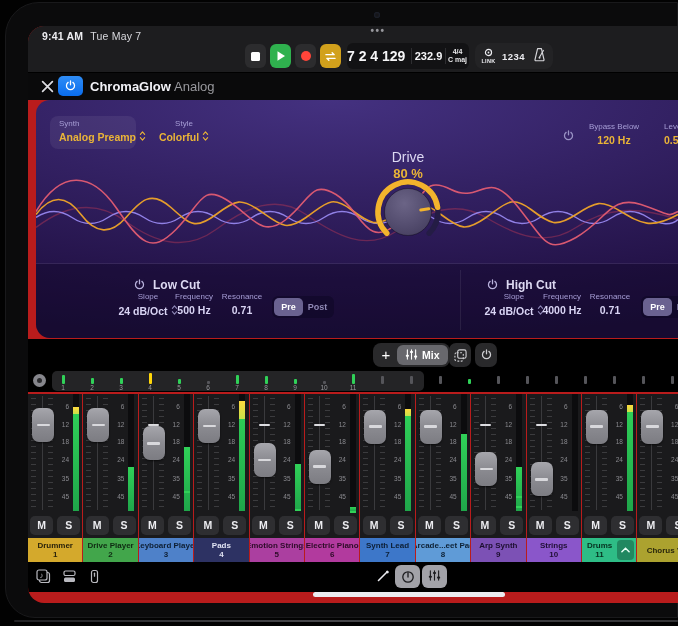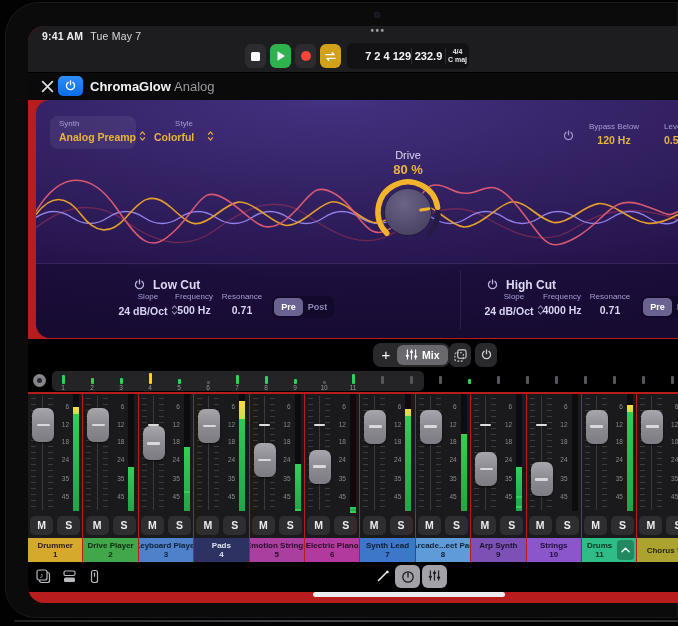--- a/index.html
+++ b/index.html
@@ -18,21 +18,21 @@
   .tb-left{position:absolute;left:10px;top:18px;height:26px;display:flex;align-items:center;gap:8px;}
   .song-title{font-size:13.5px;font-weight:700;color:#f4f4f8;}
   .title-chev{width:16px;height:16px;border-radius:50%;background:#3a3a3e;display:flex;align-items:center;justify-content:center;}
   .transport{position:absolute;left:217px;top:18px;height:24px;display:flex;gap:4px;}
   .t-btn{width:21px;height:24px;border-radius:6px;background:#2c2c2e;border:none;display:flex;align-items:center;justify-content:center;padding:0;}
   .t-btn.play{background:#2fb14e;}
   .t-btn.cycle{background:#d2a11c;}
   .stop-sq{width:9px;height:9px;background:#fff;border-radius:1.5px;}
   .rec-dot{width:10px;height:10px;background:#ff453a;border-radius:50%;}
   .lcd{position:absolute;left:319px;top:17px;width:122px;height:26px;background:#121214;border-radius:6px;display:flex;align-items:center;}
-  .lcd-pos{width:64px;text-align:right;font-size:11px;font-weight:700;color:#f5f5f7;white-space:nowrap;}
+  .lcd-pos{width:64px;text-align:left;font-size:14px;font-weight:700;color:#f5f5f7;white-space:nowrap;}
   .lcd-sep{width:1px;height:16px;background:#2e2e31;}
   .lcd-tempo{width:33px;text-align:center;font-size:11px;font-weight:700;color:#f5f5f7;}
   .lcd-sig{width:23px;text-align:center;font-size:7px;font-weight:700;color:#e8e8ea;line-height:8px;}
   .linkgrp{position:absolute;left:447px;top:17px;width:78px;height:26px;background:#232325;border-radius:8px;display:flex;align-items:center;justify-content:space-evenly;}
   .link-item{display:flex;flex-direction:column;align-items:center;line-height:6px;gap:1px;}
   .link-lbl{font-size:5.5px;font-weight:700;color:#ececf0;letter-spacing:.3px;}
   .count-in{font-size:9.5px;font-weight:700;color:#ececf0;letter-spacing:.5px;}
 
   
   .plughead{position:absolute;left:0;top:47px;width:100%;height:27px;background:#0a0a0b;}
@@ -41,27 +41,27 @@
   .plug-name{position:absolute;left:62px;top:6px;font-size:13px;font-weight:700;color:#f2f2f7;}
   .plug-preset{position:absolute;left:146px;top:6px;font-size:13px;color:#98989d;}
 
   
   .panel{position:absolute;left:8px;top:74px;width:660px;height:238px;border-radius:14px;overflow:hidden;background:radial-gradient(130% 100% at 45% 0%,#443180 0%,#332163 40%,#241349 78%,#1d0f3c 100%);}
   .panel .waves{position:absolute;left:0;top:58px;}
   .model-box{position:absolute;left:14px;top:16px;width:86px;height:33px;background:rgba(255,255,255,.065);border-radius:8px;padding:3px 0 0 9px;box-sizing:border-box;}
   .p-lbl{font-size:8px;color:#a79ed6;}
   .sel-val{display:flex;align-items:center;gap:3px;font-size:10.5px;font-weight:700;color:#eab437;margin-top:2px;white-space:nowrap;}
   .style-box{position:absolute;left:118px;top:19px;width:60px;text-align:center;}
-  .style-box .sel-val{justify-content:space-between;}
+  .style-box .sel-val{justify-content:center;}
   .byp-pwr{position:absolute;left:527px;top:27px;color:#9a93c5;}
   .bypass{position:absolute;left:543px;top:22px;width:70px;text-align:center;}
   .p-val-y{font-size:10.5px;font-weight:700;color:#eab437;margin-top:3px;white-space:nowrap;}
   .level{position:absolute;left:628px;top:22px;width:56px;text-align:left;}
   .drive-col{position:absolute;left:332px;top:49px;width:80px;text-align:center;}
-  .drive-lbl{font-size:11px;color:#dcd8f2;}
+  .drive-lbl{font-size:14px;color:#dcd8f2;}
   .drive-val{font-size:13px;font-weight:700;color:#eab437;margin-top:1px;}
   .knob{position:absolute;left:335px;top:75px;width:74px;height:74px;}
   .hdiv{position:absolute;left:0;right:0;top:163px;height:1px;background:rgba(255,255,255,.08);}
   .lower{position:absolute;left:0;right:0;top:164px;bottom:0;background:rgba(9,4,26,.30);}
   .vdiv{position:absolute;left:424px;top:170px;bottom:8px;width:1px;background:rgba(255,255,255,.08);}
   .cut-head{position:absolute;top:176px;display:flex;align-items:center;gap:8px;color:#b9b2dd;}
   .cut-title{font-size:12px;font-weight:600;color:#ddd9f2;}
   .p-col{position:absolute;top:192px;width:70px;text-align:center;}
   .p-val{font-size:10.5px;font-weight:600;color:#d9d4f4;margin-top:3px;display:flex;justify-content:center;align-items:center;gap:3px;white-space:nowrap;}
   .p-val .stepper{color:#8d86b5;}
@@ -153,20 +153,35 @@
         <div class="lcd-pos">7 2 4 129</div>
         <div class="lcd-sep"></div>
         <div class="lcd-tempo">232.9</div>
         <div class="lcd-sep"></div>
         <div class="lcd-sig">
           <div>4/4</div>
           <div>C maj</div>
         </div>
       </div>
 
+      <div class="linkgrp">
+        <span class="link-item">
+          <svg width="9" height="9" viewBox="0 0 10 10">
+              <circle cx="5" cy="5" r="3.4" fill="none" stroke="#ececf0" stroke-width="1.3"></circle>
+              <circle cx="5" cy="5" r="1" fill="#ececf0"></circle>
+            </svg>
+          <span class="link-lbl">LINK</span>
+        </span>
+        <span class="count-in">1234</span>
+        <span><svg width="15" height="15" viewBox="0 0 14 14">
+              <path d="M5.2 1.5h3.6l2.4 10.3a.8.8 0 0 1-.8 1H3.6a.8.8 0 0 1-.8-1Z" fill="none" stroke="#d6d6da" stroke-width="1.1" stroke-linejoin="round"></path>
+              <path d="M7 9.5 10.6 3.2" stroke="#d6d6da" stroke-width="1.1" stroke-linecap="round"></path>
+              <circle cx="7" cy="10" r="0.9" fill="#d6d6da"></circle>
+            </svg></span>
+      </div>
     </div>
 
     <div class="plughead">
       <button class="x-btn"><svg width="13" height="13" viewBox="0 0 12 12">
             <path d="M1.5 1.5l9 9M10.5 1.5l-9 9" stroke="#dcdce0" stroke-width="1.6" stroke-linecap="round"></path>
           </svg></button>
       <button class="pwr-btn">
           <span class="pwr-glyph"><svg width="11" height="11" viewBox="0 0 12 12">
               <path d="M6 1v4.2" stroke="currentColor" stroke-width="1.4" stroke-linecap="round" fill="none"></path>
               <path d="M3.4 2.6a4.4 4.4 0 1 0 5.2 0" stroke="currentColor" stroke-width="1.4" stroke-linecap="round" fill="none"></path>

